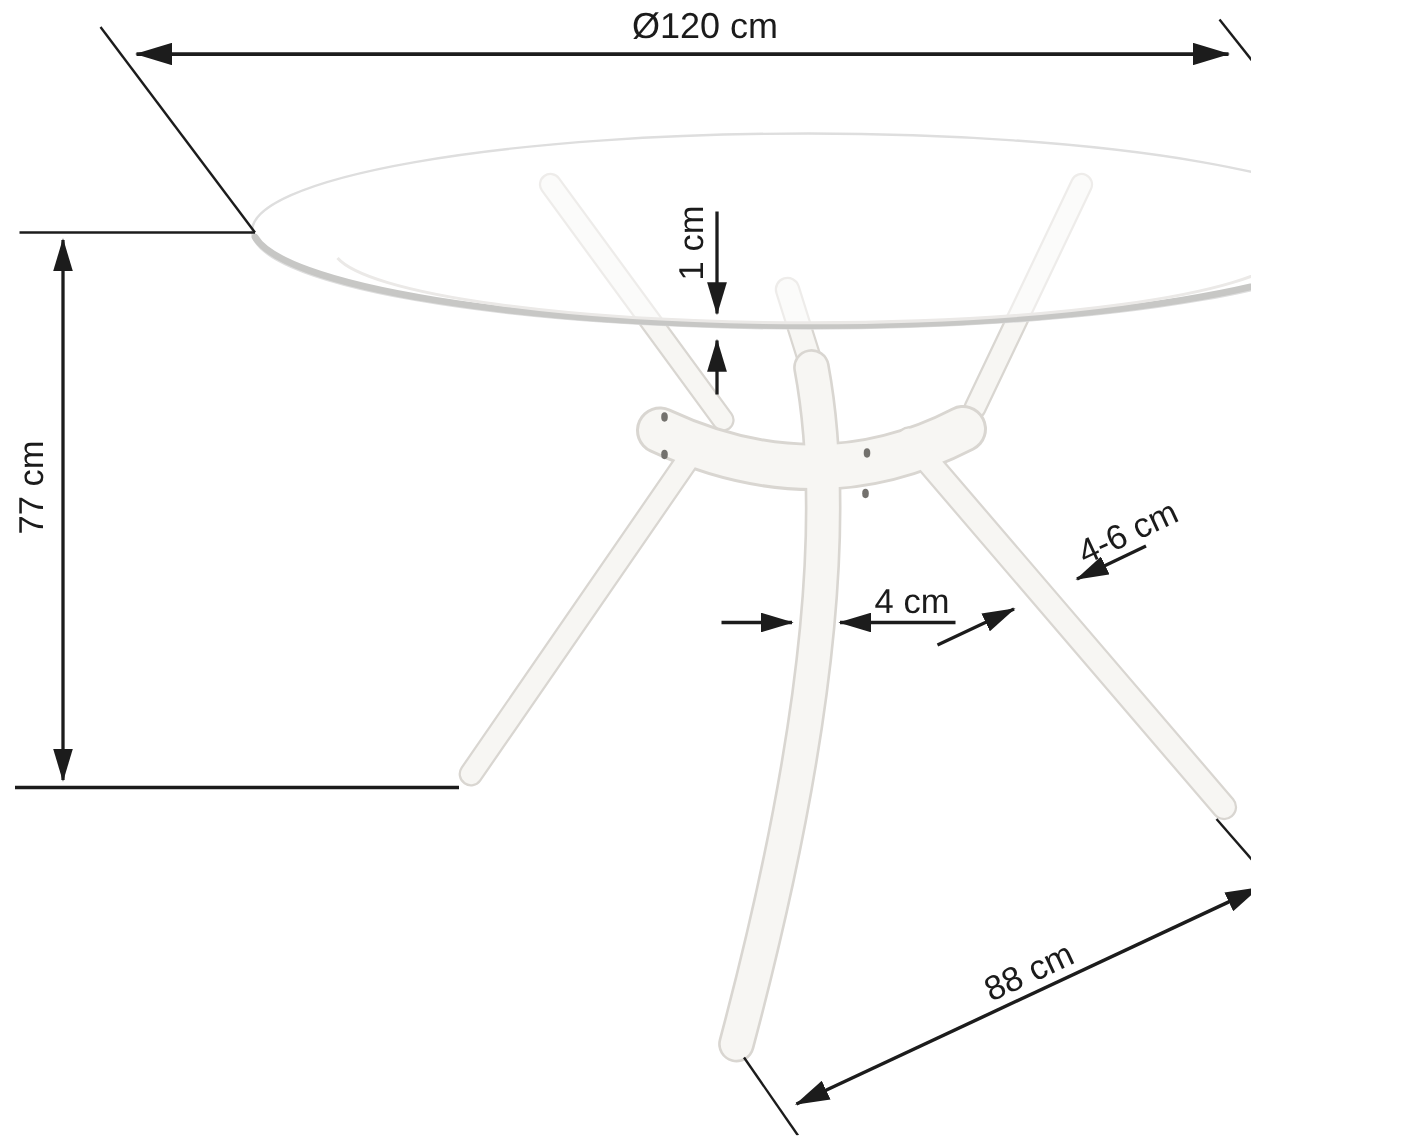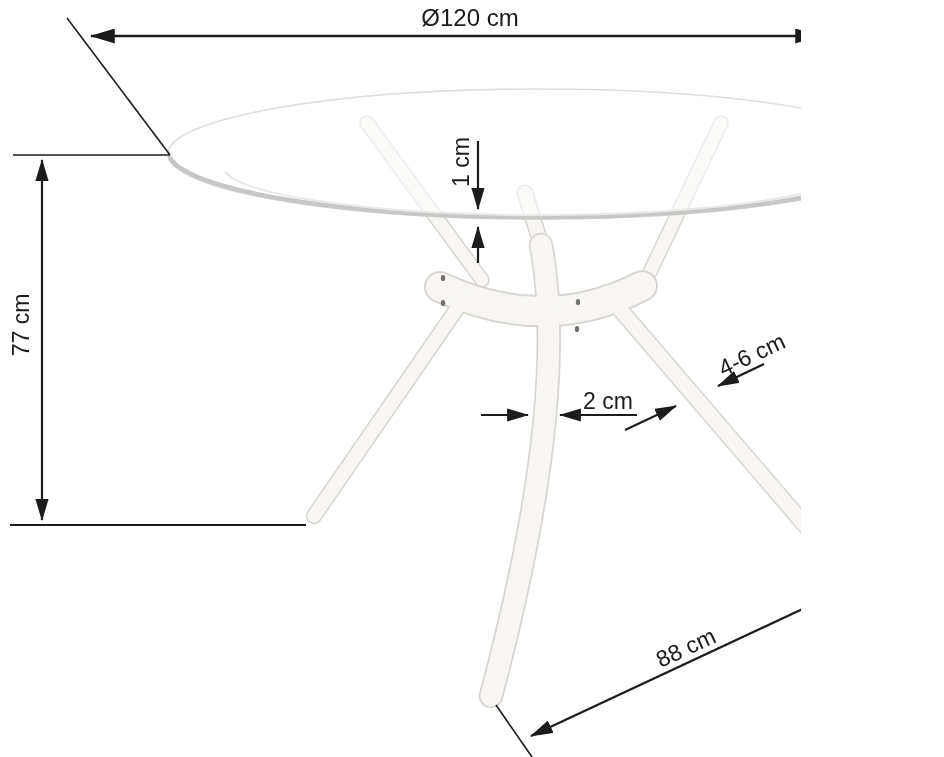--- a/index.html
+++ b/index.html
@@ -2,20 +2,21 @@
 <html><head>
 <meta charset="utf-8">
 <style>
   html,body{margin:0;padding:0;background:#ffffff;}
   .canvas{
     position:relative;
     width:801px;height:757px;
     background:#ffffff;
     overflow:hidden;
     font-family:"Liberation Sans",sans-serif;
+    padding-left:33px;
   }
   .canvas svg{position:absolute;left:0;top:0;}
   .lbl{
     position:absolute;
     font-family:"Liberation Sans",sans-serif;
     font-size:23px;
     color:#1b1b1b;
     white-space:nowrap;
     transform:translate(-50%,-50%) rotate(var(--r,0deg));
     line-height:1;
@@ -98,18 +99,18 @@
       <line x1="811" y1="546" x2="858" y2="600" stroke-width="1.6"></line>
     </g>
   </svg>
 
   <div class="lbl big" style="left:470px;top:18px;">Ø120 cm</div>
 
   <div class="lbl" style="left:21px;top:325px;--r:-90deg;">77 cm</div>
 
   <div class="lbl" style="left:461px;top:162px;--r:-90deg;">1 cm</div>
 
-  <div class="lbl" style="left:608px;top:401px;">2 cm</div>
+  <div class="lbl" style="left:608px;top:401px;">4 cm</div>
 
   <div class="lbl" style="left:752px;top:355px;--r:-25deg;">4-6 cm</div>
 
   <div class="lbl" style="left:686px;top:648px;--r:-25deg;">88 cm</div>
 </div>
 
 </body></html>

